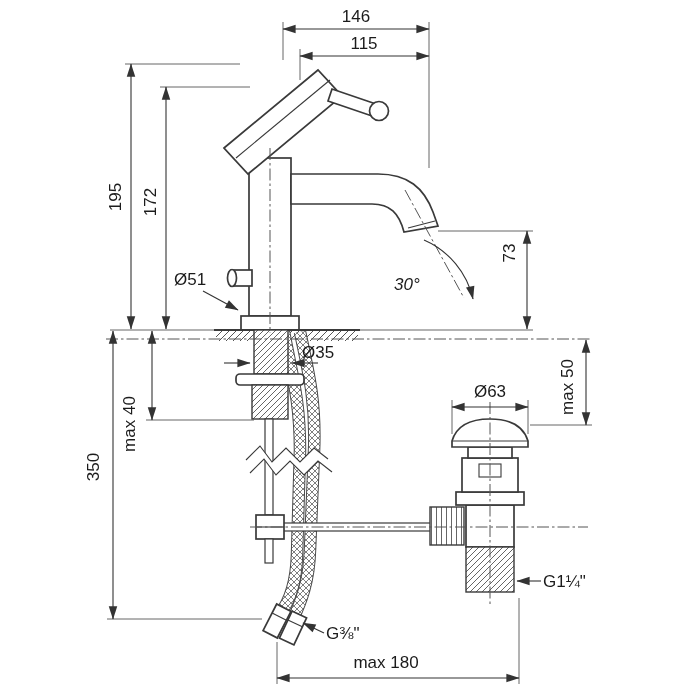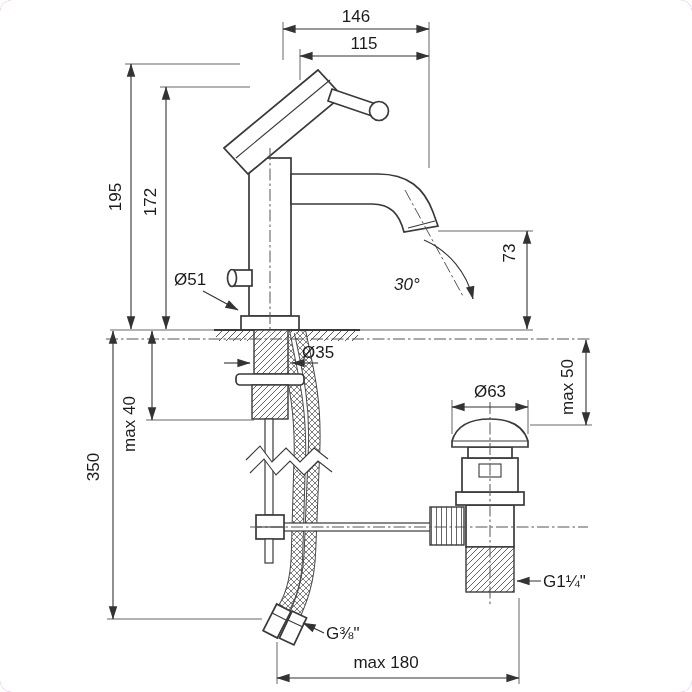--- a/index.html
+++ b/index.html
@@ -1,16 +1,16 @@
 <!DOCTYPE html>
 <html><head>
 <meta charset="utf-8">
 <style>
   html,body{margin:0;padding:0;background:#ffffff;}
-  .sheet{width:692px;height:692px;position:relative;background:#d946ef;overflow:hidden;border-radius:12px;}
+  .sheet{width:692px;height:692px;position:relative;background:#d946ef;overflow:hidden;}
   svg{display:block;}
   svg text{font-family:"Liberation Sans",sans-serif;font-size:17px;fill:#1b1b1b;}
   svg text.it{font-style:italic;}
   .obj{stroke:#3a3a3a;stroke-width:1.7;fill:#ffffff;}
   .objthin{stroke:#3a3a3a;stroke-width:1.1;fill:none;}
   .dim{stroke:#333333;stroke-width:1.1;fill:none;}
   .ext{stroke:#555555;stroke-width:0.9;fill:none;}
   .chain{stroke:#555555;stroke-width:1;fill:none;stroke-dasharray:12 3 2.5 3;}
 </style>
 </head>

